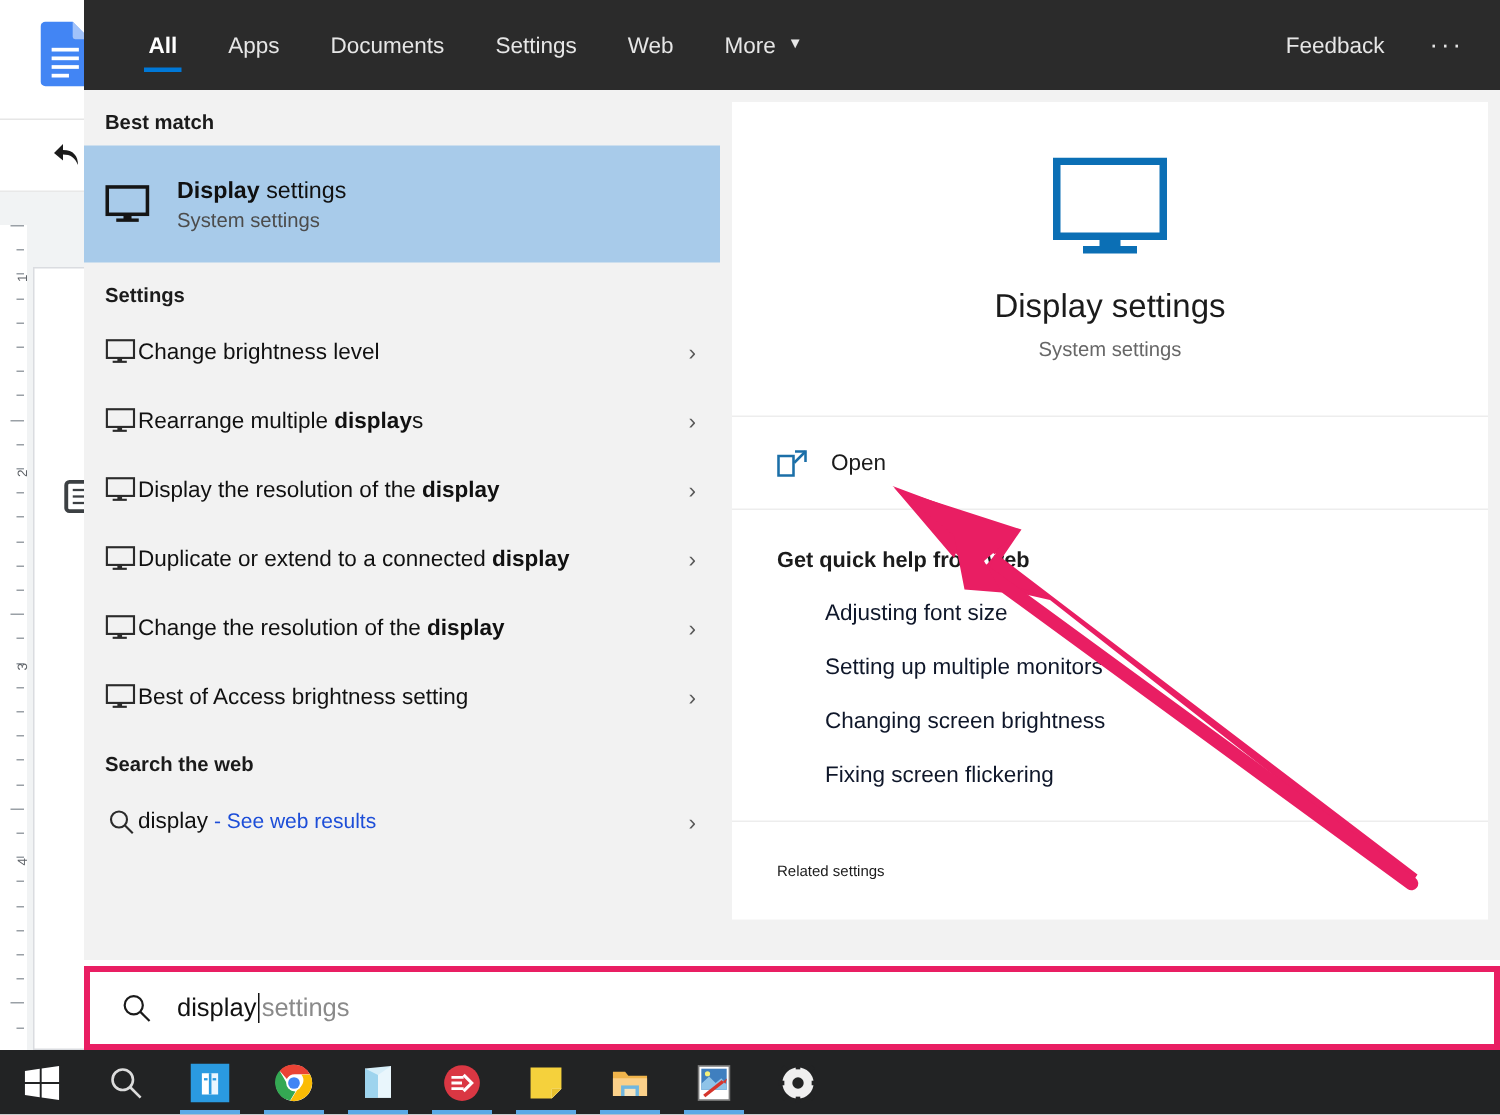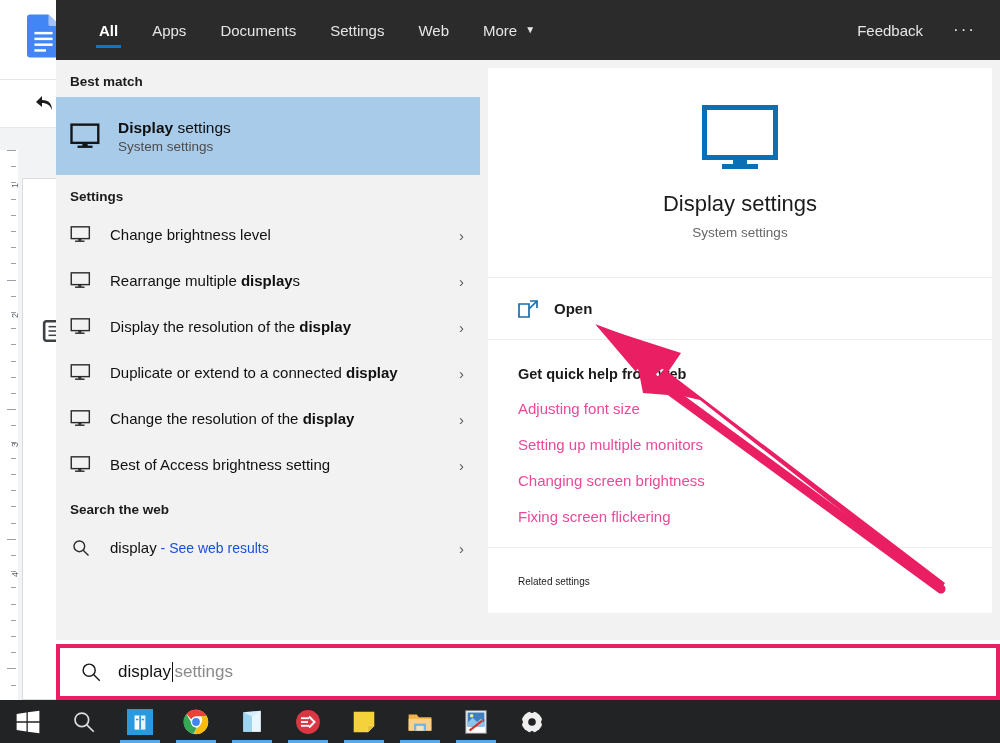--- a/index.html
+++ b/index.html
@@ -90,21 +90,21 @@
   .best-match {
     display: flex; align-items: center; gap: 18px;
     height: 78px; padding-left: 14px; background: #a8cbea; cursor: pointer;
   }
   .best-match .txt-wrap { display: flex; flex-direction: column; gap: 2px; }
   .bm-title { font-size: 15.5px; color: #101010; font-weight: bold; }
   .bm-title .light { font-weight: normal; }
   .bm-sub { font-size: 13.5px; color: #4c4c4c; }
 
   .res-item {
-    display: flex; align-items: center; gap: 18px;
+    display: flex; align-items: center; 
     min-height: 46px; padding: 6px 12px 6px 14px; cursor: pointer;
   }
   .res-label { font-size: 15px; color: #111; flex: 1; line-height: 1.38; }
   .res-label b { font-weight: bold; }
   .res-label .sub { color: #1d4ed8; font-size: 14px; }
   .chev { color: #5a5a5a; font-size: 15px; flex-shrink: 0; padding-right: 4px; }
   .mon-ico { flex-shrink: 0; width: 22px; height: 20px; }
   .search-ico-sm { flex-shrink: 0; width: 22px; height: 20px; }
 
   
@@ -118,29 +118,28 @@
   .card.hero {
     height: 210px; display: flex; flex-direction: column;
     align-items: center; justify-content: center; gap: 4px;
   }
   .hero-icon { width: 76px; height: 66px; margin-bottom: 16px; }
   .hero-title { font-size: 22px; color: #1b1b1b; }
   .hero-sub { font-size: 13.5px; color: #676767; margin-top: 4px; }
   .card.open-row {
     height: 62px; display: flex; align-items: center; gap: 16px; padding-left: 30px;
     cursor: pointer;
-    font-weight: bold;
   }
   .open-icon { width: 20px; height: 18px; }
   .open-label { font-size: 15px; color: #1b1b1b; }
   .card.help {
     padding: 26px 0 22px 30px;
   }
   .help-head { font-size: 14.5px; font-weight: bold; color: #1b1b1b; margin-bottom: 18px; }
-  .help-link { font-size: 15px; color: #ec4899; margin-bottom: 19px; cursor: pointer; }
+  .help-link { font-size: 15px; color: #0f172a; margin-bottom: 19px; cursor: pointer; margin-left: 32px; }
   .help-link:last-child { margin-bottom: 0; }
   .card.related { padding: 28px 0 26px 30px; border-bottom: none; }
   .related-head { font-size: 10px; font-weight: normal; color: #1b1b1b; }
 
   
   .searchbox-outer {
     position: absolute; left: 56px; top: 644px; width: 944px; height: 56px;
     border: 4px solid #e91e63; background: #ffffff;
   }
   .searchbox {

